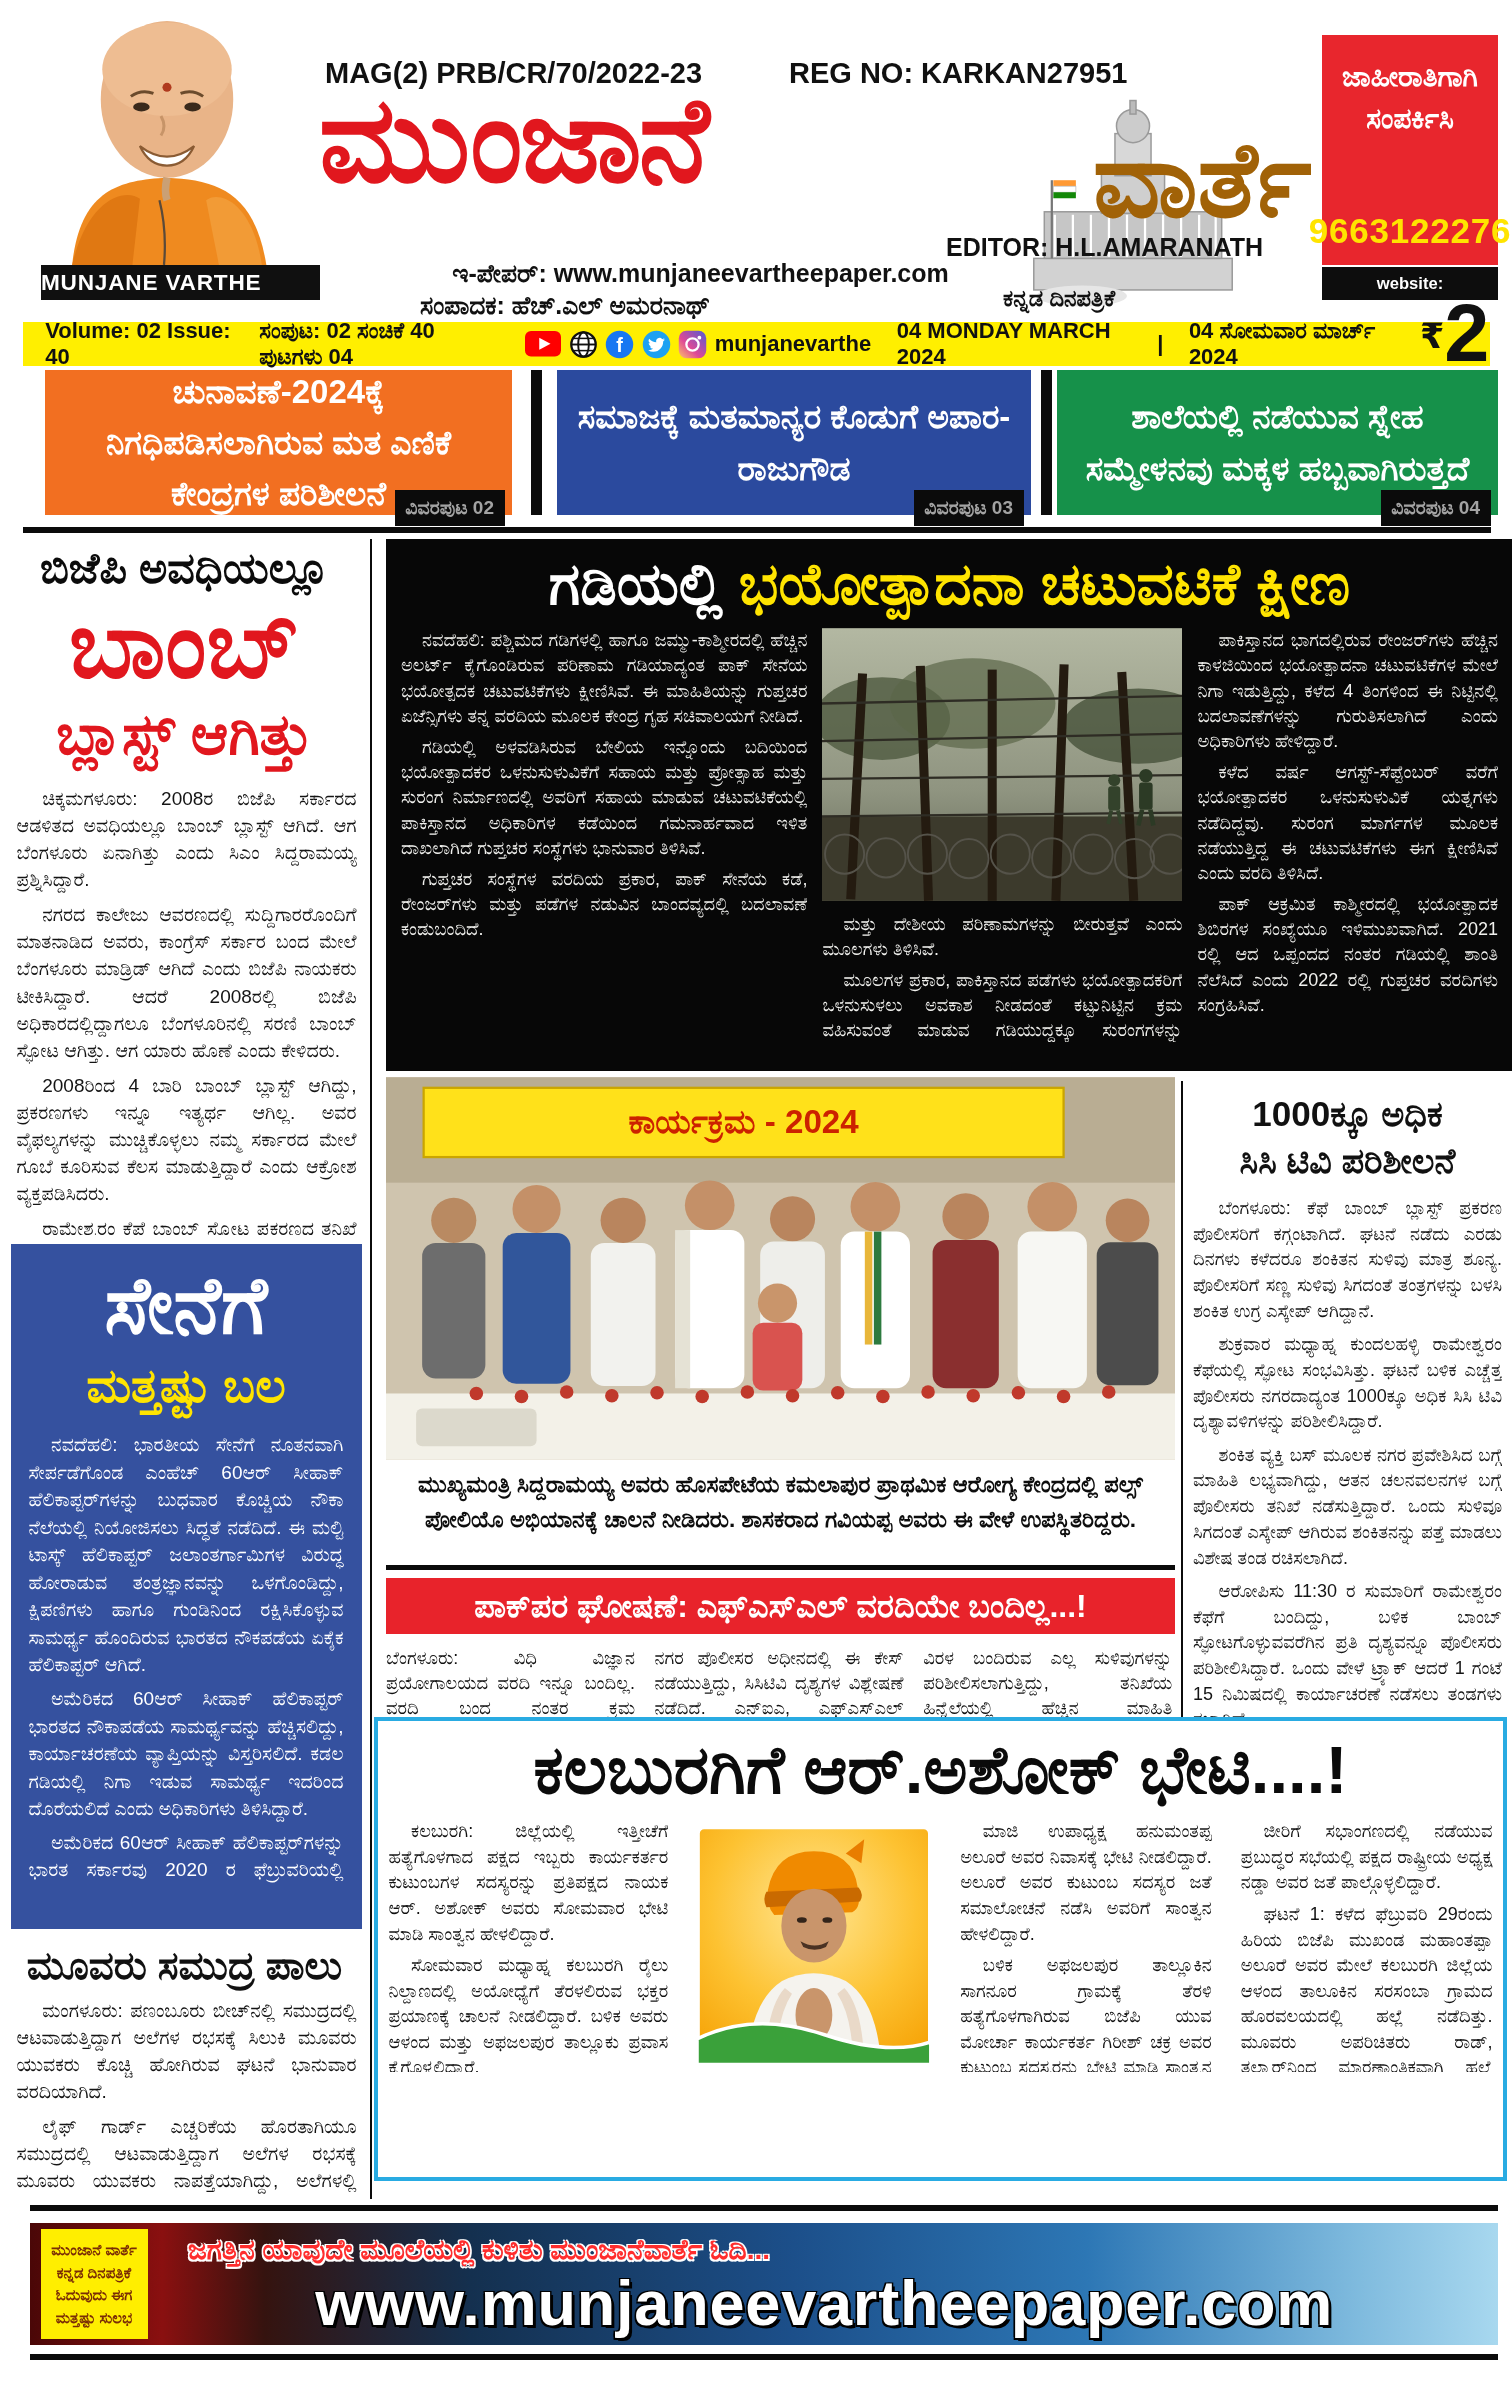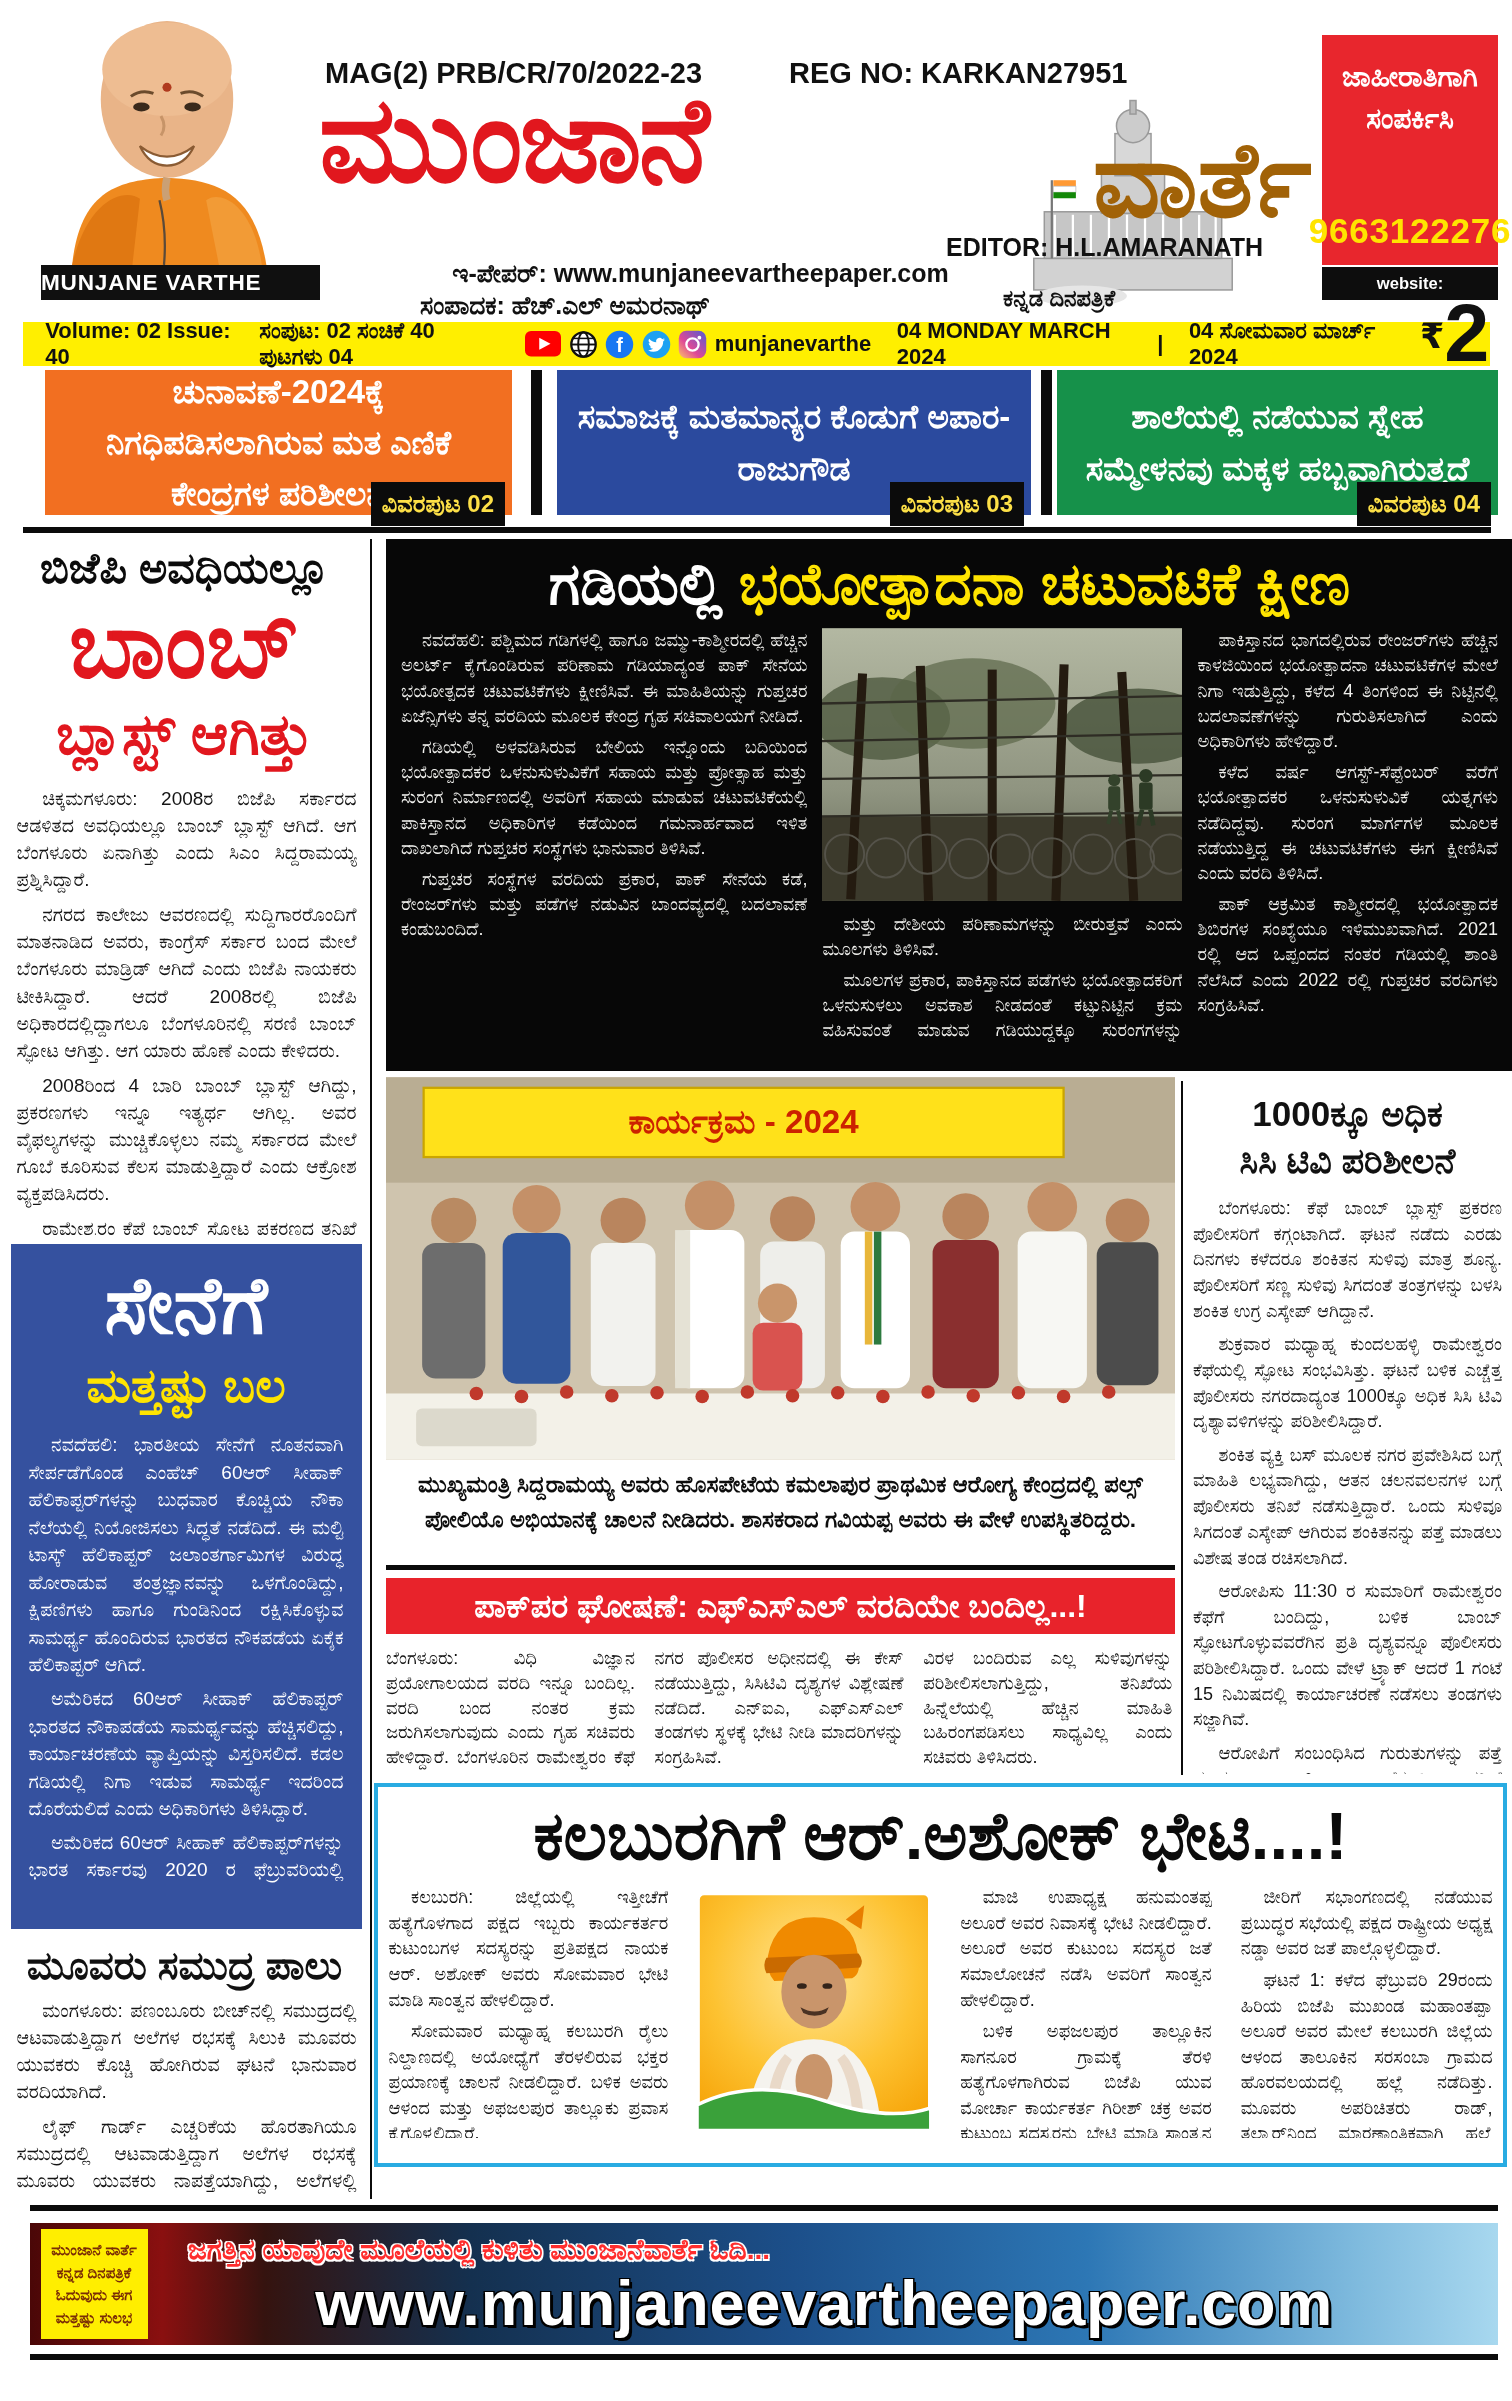--- a/index.html
+++ b/index.html
@@ -30,22 +30,22 @@
            padding:0 90px 0 22.6px;box-sizing:border-box;font-size:22px;font-weight:bold;}
   .infobar .icons{display:flex;align-items:center;gap:7.5px;}
   .price{display:flex;align-items:flex-start;}
   .price .cur{font-size:35px;font-weight:800;margin-top:21px;}
   .price .num{font-size:81px;font-weight:900;line-height:0.95;}
 
   
   .teaser{color:#fff;font-size:33px;font-weight:800;line-height:1.55;
           display:flex;align-items:center;justify-content:center;text-align:center;
           padding:7.5px 19.6px;box-sizing:border-box;}
-  .teaser-tag{position:absolute;right:7.5px;bottom:-10.5px;background:#0b0b0b;color:#fde047;
-              font-size:24px;font-weight:bold;padding:3px 10.5px;}
+  .teaser-tag{position:absolute;right:7.5px;bottom:-10.5px;background:#0b0b0b;color:#a3a3a3;
+              font-size:19px;font-weight:bold;padding:3px 10.5px;}
   .sep{background:#0b0b0b;}
 
   
   .kicker{font-size:43px;font-weight:800;color:#0b0b0b;}
   .bomb{font-size:93px;font-weight:900;color:#e1171e;line-height:1;}
   .blast{font-size:57px;font-weight:900;color:#e1171e;line-height:1;}
   .body-sm{font-size:19px;line-height:1.43;color:#141414;}
   .body-sm p{margin:0 0 7.5px 0;text-indent:25.6px;}
   .bluebox{background:#35519f;color:#fff;box-sizing:border-box;padding:19.6px 18px;}
   .bluebox .h1{font-size:80px;font-weight:900;color:#fff;line-height:1.05;text-align:center;}
@@ -424,21 +424,21 @@
   </div>
 
   <div class="abs rule" style="left:386px;top:1565px;width:789px;height:4.5px;"></div>
   <div class="abs redband" style="left:386px;top:1578px;width:789px;height:56px;">ಪಾಕ್‌ಪರ ಘೋಷಣೆ: ಎಫ್‌ಎಸ್‌ಎಲ್ ವರದಿಯೇ ಬಂದಿಲ್ಲ...!</div>
   <div class="abs fslcols clip" style="left:386px;top:1646px;width:789px;height:130px;">
     <div style="width:249px;">ಬೆಂಗಳೂರು: ವಿಧಿ ವಿಜ್ಞಾನ ಪ್ರಯೋಗಾಲಯದ ವರದಿ ಇನ್ನೂ ಬಂದಿಲ್ಲ. ವರದಿ ಬಂದ ನಂತರ ಕ್ರಮ ಜರುಗಿಸಲಾಗುವುದು ಎಂದು ಗೃಹ ಸಚಿವರು ಹೇಳಿದ್ದಾರೆ. ಬೆಂಗಳೂರಿನ ರಾಮೇಶ್ವರಂ ಕೆಫೆ ಸ್ಫೋಟ ಪ್ರಕರಣದ ಪರಿಶೀಲನೆ ನಡೆಯುತ್ತಿದೆ ಎಂದರು.</div>
     <div style="width:249px;">ನಗರ ಪೊಲೀಸರ ಅಧೀನದಲ್ಲಿ ಈ ಕೇಸ್ ನಡೆಯುತ್ತಿದ್ದು, ಸಿಸಿಟಿವಿ ದೃಶ್ಯಗಳ ವಿಶ್ಲೇಷಣೆ ನಡೆದಿದೆ. ಎನ್‌ಐಎ, ಎಫ್‌ಎಸ್‌ಎಲ್ ತಂಡಗಳು ಸ್ಥಳಕ್ಕೆ ಭೇಟಿ ನೀಡಿ ಮಾದರಿಗಳನ್ನು ಸಂಗ್ರಹಿಸಿವೆ.</div>
     <div style="width:249px;">ವಿರಳ ಬಂದಿರುವ ಎಲ್ಲ ಸುಳಿವುಗಳನ್ನು ಪರಿಶೀಲಿಸಲಾಗುತ್ತಿದ್ದು, ತನಿಖೆಯ ಹಿನ್ನೆಲೆಯಲ್ಲಿ ಹೆಚ್ಚಿನ ಮಾಹಿತಿ ಬಹಿರಂಗಪಡಿಸಲು ಸಾಧ್ಯವಿಲ್ಲ ಎಂದು ಸಚಿವರು ತಿಳಿಸಿದರು.</div>
   </div>
 
-  <div class="abs bigbox" style="left:374px;top:1783px;width:1133px;height:384px;">
+  <div class="abs bigbox" style="left:374px;top:1717px;width:1133px;height:464px;">
     <div class="bighead" style="margin-top:9px;">ಕಲಬುರಗಿಗೆ ಆರ್.ಅಶೋಕ್ ಭೇಟಿ....!</div>
     <div class="bigcols" style="margin-top:4.5px;">
       <div class="txt clip" style="width:298px;height:253px;">
         <p>ಕಲಬುರಗಿ: ಜಿಲ್ಲೆಯಲ್ಲಿ ಇತ್ತೀಚೆಗೆ ಹತ್ಯೆಗೊಳಗಾದ ಪಕ್ಷದ ಇಬ್ಬರು ಕಾರ್ಯಕರ್ತರ ಕುಟುಂಬಗಳ ಸದಸ್ಯರನ್ನು ಪ್ರತಿಪಕ್ಷದ ನಾಯಕ ಆರ್. ಅಶೋಕ್ ಅವರು ಸೋಮವಾರ ಭೇಟಿ ಮಾಡಿ ಸಾಂತ್ವನ ಹೇಳಲಿದ್ದಾರೆ.</p>
         <p>ಸೋಮವಾರ ಮಧ್ಯಾಹ್ನ ಕಲಬುರಗಿ ರೈಲು ನಿಲ್ದಾಣದಲ್ಲಿ ಅಯೋಧ್ಯೆಗೆ ತೆರಳಲಿರುವ ಭಕ್ತರ ಪ್ರಯಾಣಕ್ಕೆ ಚಾಲನೆ ನೀಡಲಿದ್ದಾರೆ. ಬಳಿಕ ಅವರು ಆಳಂದ ಮತ್ತು ಅಫಜಲಪುರ ತಾಲ್ಲೂಕು ಪ್ರವಾಸ ಕೈಗೊಳ್ಳಲಿದ್ದಾರೆ.</p>
 
       </div>
       <svg width="249" height="253" viewBox="0 0 330 336">
         <defs>
           <radialGradient id="sun" cx="0.5" cy="0.35" r="0.8">

